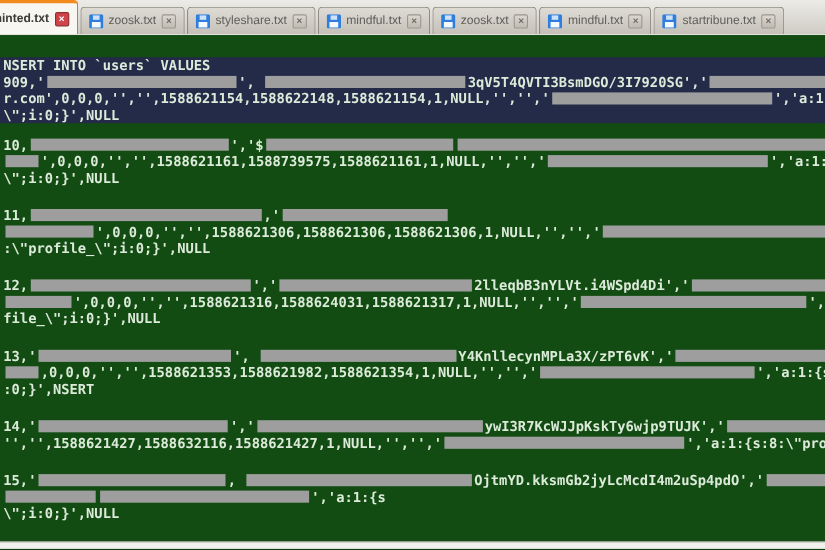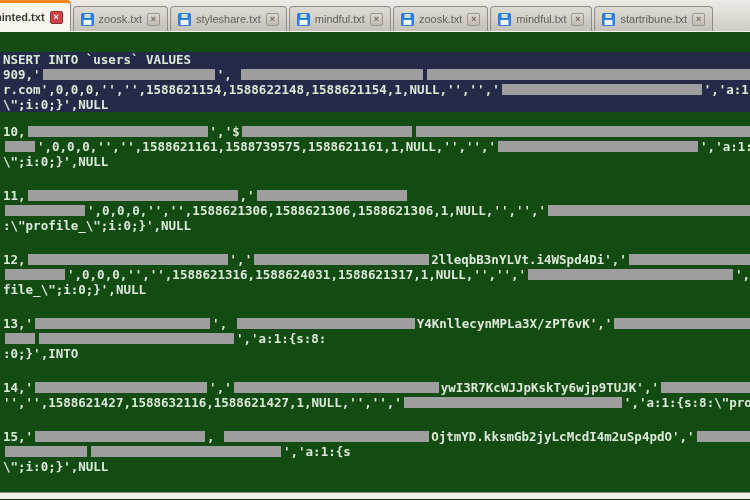--- a/index.html
+++ b/index.html
@@ -133,43 +133,43 @@
         <rect x="3.5" y="1" width="6" height="4" fill="#cfe2f8"></rect>
         <rect x="2.5" y="7" width="8" height="5" fill="#f4f8ff"></rect>
       </svg>
       <span>startribune.txt</span>
       <span class="tab-close">×</span>
     </div>
   </div>
 <div class="editor" id="editor" style="background: rgb(19, 76, 19); color: rgb(220, 234, 217);">
     <div class="block selected" style="background: rgb(35, 43, 73);">
       <div class="line"><span class="code-text">NSERT INTO `users` VALUES</span></div>
-      <div class="line"><span class="code-text">909,'</span><span class="redact" style="background: rgb(158, 158, 158); width: 172px;"></span><span class="code-text">', </span><span class="redact" style="background: rgb(158, 158, 158); width: 182px;"></span><span class="redact fill" style="background: rgb(158, 158, 158);"></span></div>
+      <div class="line"><span class="code-text">909,'</span><span class="redact" style="background: rgb(158, 158, 158); width: 172px;"></span><span class="code-text">', </span><span class="redact" style="background: rgb(158, 158, 158); width: 182px;"></span><span class="code-text">3qV5T4QVTI3BsmDGO/3I7920SG','</span><span class="redact fill" style="background: rgb(158, 158, 158);"></span></div>
       <div class="line"><span class="code-text">r.com',0,0,0,'','',1588621154,1588622148,1588621154,1,NULL,'','','</span><span class="redact" style="background: rgb(158, 158, 158); width: 200px;"></span><span class="code-text">','a:1:{</span></div>
       <div class="line"><span class="code-text">\";i:0;}',NULL</span></div>
     </div>
     <div class="block">
       <div class="line"><span class="code-text">10,</span><span class="redact" style="background: rgb(158, 158, 158); width: 180px;"></span><span class="code-text">','$</span><span class="redact" style="background: rgb(158, 158, 158); width: 170px;"></span><span class="redact fill" style="background: rgb(158, 158, 158);"></span></div>
       <div class="line"><span class="redact" style="background: rgb(158, 158, 158); width: 30px;"></span><span class="code-text">',0,0,0,'','',1588621161,1588739575,1588621161,1,NULL,'','','</span><span class="redact" style="background: rgb(158, 158, 158); width: 200px;"></span><span class="code-text">','a:1:{s</span></div>
       <div class="line"><span class="code-text">\";i:0;}',NULL</span></div>
     </div>
     <div class="block">
       <div class="line"><span class="code-text">11,</span><span class="redact" style="background: rgb(158, 158, 158); width: 210px;"></span><span class="code-text">,'</span><span class="redact" style="background: rgb(158, 158, 158); width: 150px;"></span></div>
       <div class="line"><span class="redact" style="background: rgb(158, 158, 158); width: 80px;"></span><span class="code-text">',0,0,0,'','',1588621306,1588621306,1588621306,1,NULL,'','','</span><span class="redact fill" style="background: rgb(158, 158, 158);"></span></div>
       <div class="line"><span class="code-text">:\"profile_\";i:0;}',NULL</span></div>
     </div>
     <div class="block">
       <div class="line"><span class="code-text">12,</span><span class="redact" style="background: rgb(158, 158, 158); width: 200px;"></span><span class="code-text">','</span><span class="redact" style="background: rgb(158, 158, 158); width: 175px;"></span><span class="code-text">2lleqbB3nYLVt.i4WSpd4Di','</span><span class="redact fill" style="background: rgb(158, 158, 158);"></span></div>
       <div class="line"><span class="redact" style="background: rgb(158, 158, 158); width: 60px;"></span><span class="code-text">',0,0,0,'','',1588621316,1588624031,1588621317,1,NULL,'','','</span><span class="redact" style="background: rgb(158, 158, 158); width: 205px;"></span><span class="code-text">','</span></div>
       <div class="line"><span class="code-text">file_\";i:0;}',NULL</span></div>
     </div>
     <div class="block">
       <div class="line"><span class="code-text">13,'</span><span class="redact" style="background: rgb(158, 158, 158); width: 175px;"></span><span class="code-text">', </span><span class="redact" style="background: rgb(158, 158, 158); width: 178px;"></span><span class="code-text">Y4KnllecynMPLa3X/zPT6vK','</span><span class="redact fill" style="background: rgb(158, 158, 158);"></span></div>
-      <div class="line"><span class="redact" style="background: rgb(158, 158, 158); width: 30px;"></span><span class="redact" style="background: rgb(158, 158, 158); width: 195px;"></span><span class="code-text">','a:1:{s:8:</span></div>
-      <div class="line"><span class="code-text">:0;}',INTO</span></div>
+      <div class="line"><span class="redact" style="background: rgb(158, 158, 158); width: 30px;"></span><span class="code-text">,0,0,0,'','',1588621353,1588621982,1588621354,1,NULL,'','','</span><span class="redact" style="background: rgb(158, 158, 158); width: 195px;"></span><span class="code-text">','a:1:{s:8:</span></div>
+      <div class="line"><span class="code-text">:0;}',NSERT</span></div>
     </div>
     <div class="block">
       <div class="line"><span class="code-text">14,'</span><span class="redact" style="background: rgb(158, 158, 158); width: 172px;"></span><span class="code-text">','</span><span class="redact" style="background: rgb(158, 158, 158); width: 205px;"></span><span class="code-text">ywI3R7KcWJJpKskTy6wjp9TUJK','</span><span class="redact fill" style="background: rgb(158, 158, 158);"></span></div>
       <div class="line"><span class="code-text">'','',1588621427,1588632116,1588621427,1,NULL,'','','</span><span class="redact" style="background: rgb(158, 158, 158); width: 218px;"></span><span class="code-text">','a:1:{s:8:\"profile_\";i:</span></div>
     </div>
     <div class="block">
       <div class="line"><span class="code-text">15,'</span><span class="redact" style="background: rgb(158, 158, 158); width: 170px;"></span><span class="code-text">, </span><span class="redact" style="background: rgb(158, 158, 158); width: 205px;"></span><span class="code-text">OjtmYD.kksmGb2jyLcMcdI4m2uSp4pdO','</span><span class="redact fill" style="background: rgb(158, 158, 158);"></span></div>
       <div class="line"><span class="redact" style="background: rgb(158, 158, 158); width: 82px;"></span><span class="redact" style="background: rgb(158, 158, 158); width: 190px;"></span><span class="code-text">','a:1:{s</span></div>
       <div class="line"><span class="code-text">\";i:0;}',NULL</span></div>
     </div>

